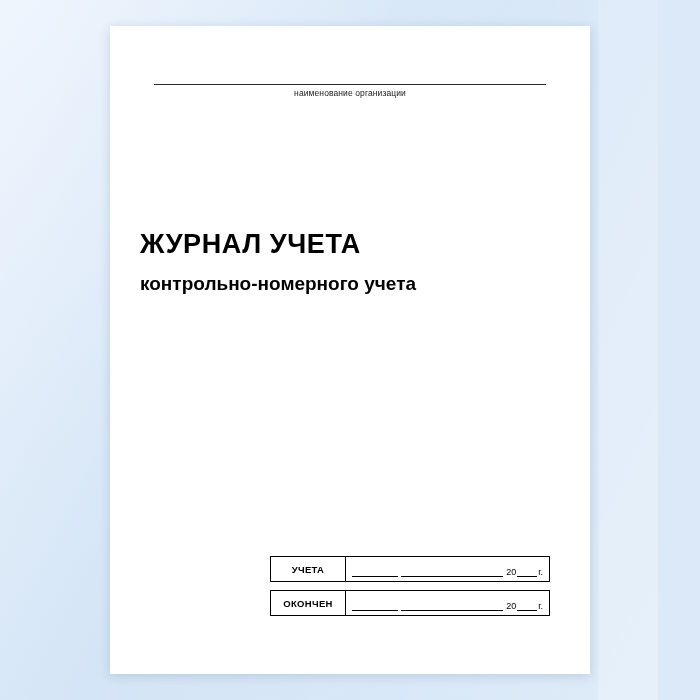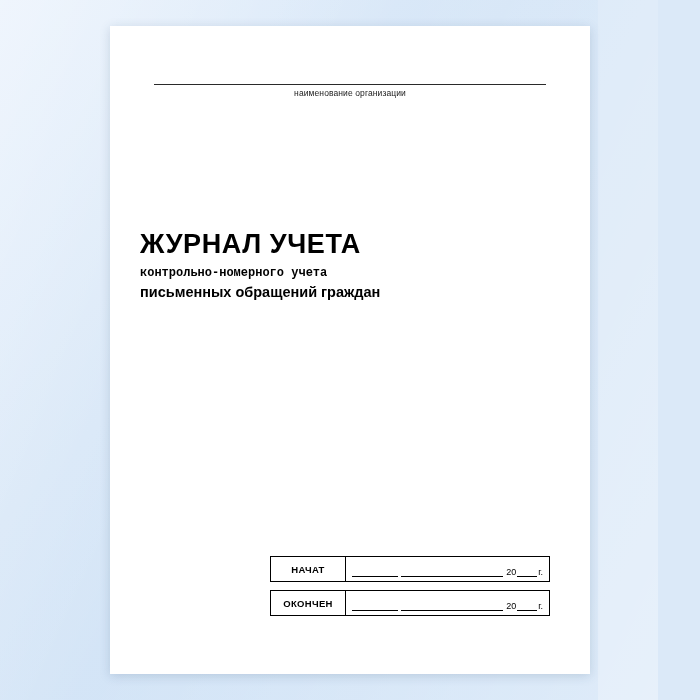--- a/index.html
+++ b/index.html
@@ -68,25 +68,24 @@
     text-align: left;
     color: #000000;
   }
   .title-main {
     font-size: 27px;
     font-weight: bold;
     letter-spacing: 0.6px;
     line-height: 1.1;
   }
   .title-sub1 {
-    margin-top: 6px;
-    font-size: 12px;
+    margin-top: 12px;
+    font-size: 19px;
     font-weight: bold;
     line-height: 1.25;
-    font-family: Liberation Mono, monospace;
   }
   .title-sub2 {
     margin-top: 2px;
     font-size: 14.5px;
     font-weight: bold;
     line-height: 1.25;
   }
 
   .footer-block {
     position: absolute;
@@ -154,27 +153,26 @@
   <div id="page">
 
     <div class="org-block">
       <div class="org-rule"></div>
       <div class="org-caption">наименование организации</div>
     </div>
 
     <div class="title-block">
       <div class="title-main">ЖУРНАЛ УЧЕТА</div>
       <div class="title-sub1">контрольно-номерного учета</div>
-      <div class="title-sub2">письменных обращений граждан</div>
     </div>
 
     <div class="footer-block">
 
       <div class="footer-row">
-        <div class="footer-label">НАЧАТ</div>
+        <div class="footer-label">УЧЕТА</div>
         <div class="footer-fields">
           <span class="fline-short"></span>
           <span class="fline-long"></span>
           <span class="year"><span>20</span><span class="blank"></span><span>г.</span></span>
         </div>
       </div>
 
       <div class="footer-row">
         <div class="footer-label">ОКОНЧЕН</div>
         <div class="footer-fields">

